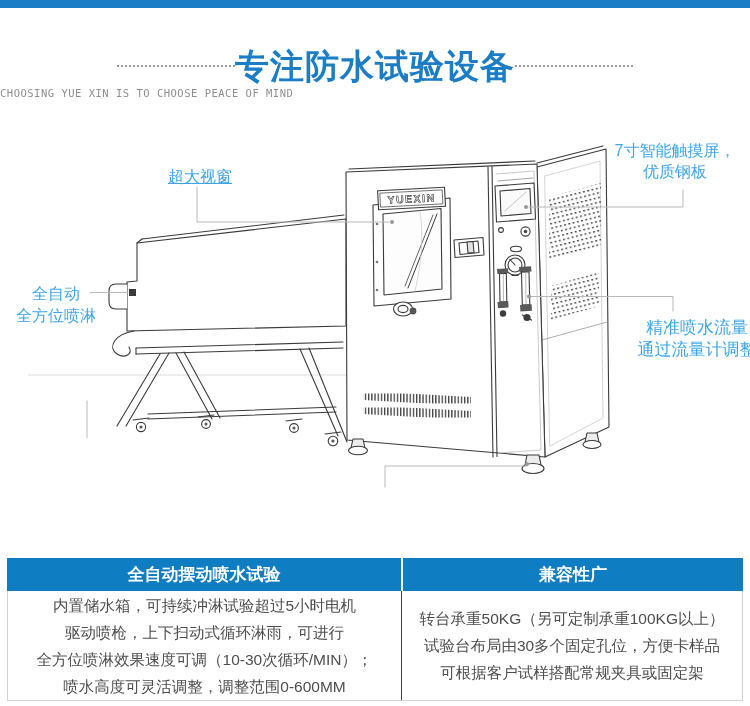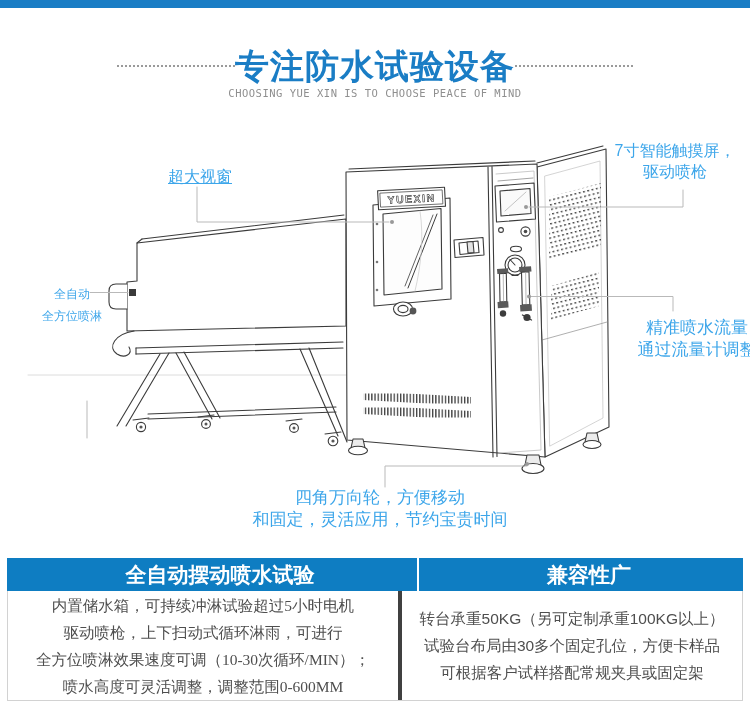--- a/index.html
+++ b/index.html
@@ -5,46 +5,46 @@
   html,body{margin:0;padding:0;background:#fff;}
   .page{position:relative;width:750px;height:706px;background:#fff;overflow:hidden;
         font-family:"Liberation Sans","DejaVu Sans",sans-serif;}
   .topbar{position:absolute;top:0;left:0;width:750px;height:8px;background:#1a7dc5;}
   
   .title-row{position:absolute;top:46px;left:0;width:750px;display:flex;
              align-items:center;justify-content:center;gap:0;}
   .title-dots{width:118px;height:0;border-top:2px dotted #9a9a9a;}
   .page-title{font-size:34px;font-weight:bold;color:#1a7dc5;letter-spacing:1px;
               line-height:40px;white-space:nowrap;}
-  .subtitle{position:absolute;top:87px;left:0;width:750px;text-align:center;
+  .subtitle{position:absolute;top:87px;left:0;width:750px;
             font-family:"DejaVu Sans Mono","Liberation Mono",monospace;
             font-size:10.5px;color:#8f8f8f;letter-spacing:.5px;}
   
   .scene{position:absolute;top:0;left:0;}
   .callout{position:absolute;color:#3da6ea;text-align:center;white-space:pre-line;
            line-height:22px;}
   .co-window{left:160px;top:166px;width:80px;font-size:16px;text-decoration:underline;}
   .co-touch{left:600px;top:140px;width:150px;font-size:16px;line-height:21px;}
-  .co-spray{left:20px;top:283px;width:104px;font-size:12px;}
+  .co-spray{left:4px;top:283px;width:104px;font-size:16px;}
   .co-flow{left:608px;top:317px;width:140px;font-size:17px;padding-left:19px;}
   .co-steel{left:28px;top:444px;width:120px;font-size:17px;}
   .co-wheels{left:125px;top:487px;width:510px;font-size:17px;}
   
   .spec{position:absolute;left:7px;top:558px;width:736px;}
   .spec-head{display:flex;height:33px;background:#0e7dc2;}
   .spec-head .cell{display:flex;align-items:center;justify-content:center;
-                   color:#fff;font-size:21px;font-weight:bold;padding-left:16px;}
+                   color:#fff;font-size:17px;font-weight:bold;}
   .spec-head .c1{width:394px;border-right:2px solid #fff;}
   .spec-head .c2{flex:1;}
   .spec-body{display:flex;height:110px;border:1px solid #d2d2d2;border-top:none;
              box-sizing:border-box;}
   .spec-body .cell{display:flex;align-items:center;justify-content:center;
                    text-align:center;color:#4e4e4e;font-size:15.5px;line-height:27px;
                    white-space:pre-line;}
-  .spec-body .c1{width:394px;border-right:4px solid #404040;box-sizing:border-box;font-family:Liberation Serif, serif;}
+  .spec-body .c1{width:394px;border-right:1px solid #404040;box-sizing:border-box;}
   .spec-body .c2{flex:1;}
 </style>
 </head>
 <body>
 
 <div class="page">
 
   <div class="topbar"></div>
 
   <div class="title-row">
@@ -209,27 +209,25 @@
         <circle cx="526" cy="207" r="2" fill="#999"></circle>
         <circle cx="529" cy="296.5" r="2" fill="#999"></circle>
         <circle cx="527" cy="464" r="2" fill="#999"></circle>
         <rect x="129" y="289" width="7" height="7" fill="#3a3a3a"></rect>
       </g>
     </g>
   </svg>
 
   <div class="callout co-window">超大视窗</div>
   <div class="callout co-touch">7寸智能触摸屏，
-驱动喷枪</div>
+优质钢板</div>
   <div class="callout co-spray">全自动
 全方位喷淋</div>
   <div class="callout co-flow">精准喷水流量
 通过流量计调整</div>
-  <div class="callout co-wheels">四角万向轮，方便移动
-和固定，灵活应用，节约宝贵时间</div>
 
   <div class="spec">
     <div class="spec-head">
       <div class="cell c1">全自动摆动喷水试验</div>
       <div class="cell c2">兼容性广</div>
     </div>
     <div class="spec-body">
       <div class="cell c1">内置储水箱，可持续冲淋试验超过5小时电机
 驱动喷枪，上下扫动式循环淋雨，可进行
 全方位喷淋效果速度可调（10-30次循环/MIN）；

